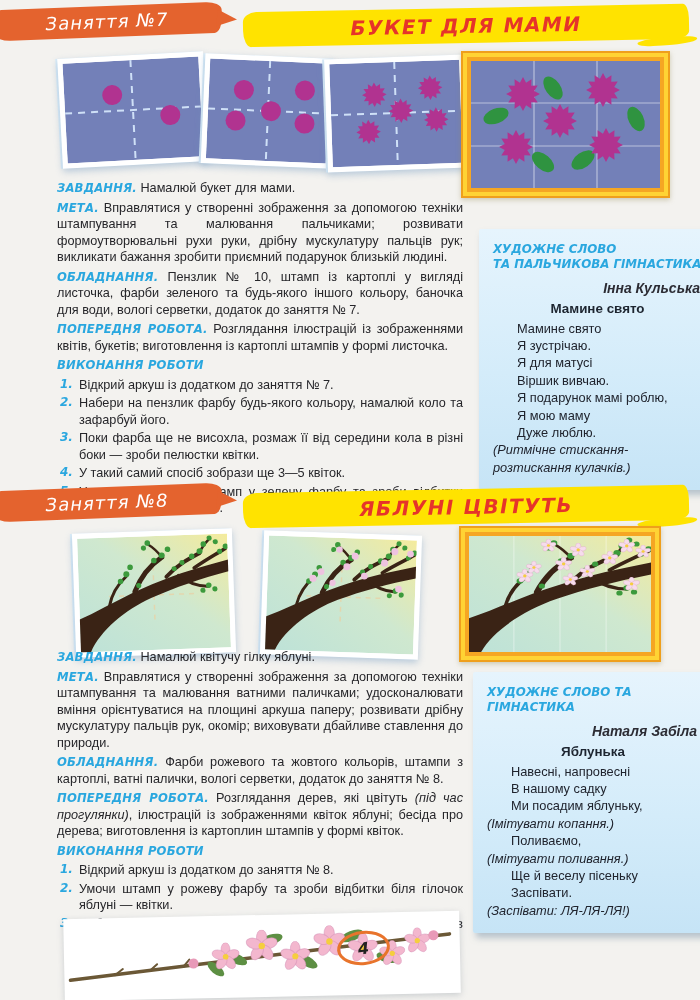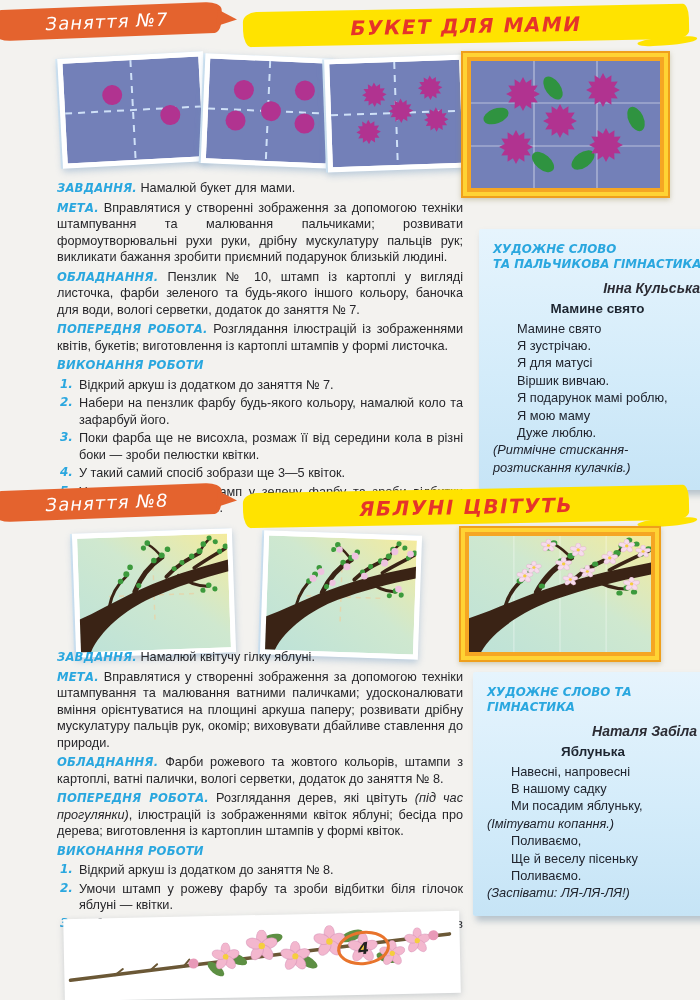--- a/index.html
+++ b/index.html
@@ -321,22 +321,23 @@
       <div class="nh"></div>
       <div class="author">Наталя Забіла</div>
       <div class="ptitle">Яблунька</div>
       <div>
 
       <div class="pline verse">Навесні, напровесні</div>
           <div class="pline verse">В нашому садку</div>
           <div class="pline verse">Ми посадим яблуньку,</div>
           <div class="pline dir">(Імітувати копання.)</div>
           <div class="pline verse">Поливаємо,</div>
+          <div class="pline dir">(Імітувати поливання.)</div>
           <div class="pline verse">Ще й веселу пісеньку</div>
-          <div class="pline verse">Поливаємо.</div>
+          <div class="pline verse">Заспівати.</div>
           <div class="pline dir">(Заспівати: ЛЯ-ЛЯ-ЛЯ!)</div>
         </div>
     </aside>
   </section>
 
   <div class="strip">
     <svg width="396" height="82" viewBox="0 0 392 80">
       <path d="M6,60 C90,52 150,45 220,38 C280,32 330,27 382,22" stroke="#6b5836" stroke-width="3.5" fill="none" stroke-linecap="round"></path>
       <g stroke="#6b5836" stroke-width="2" stroke-linecap="round">
         <line x1="50" y1="56" x2="58" y2="50"></line>

